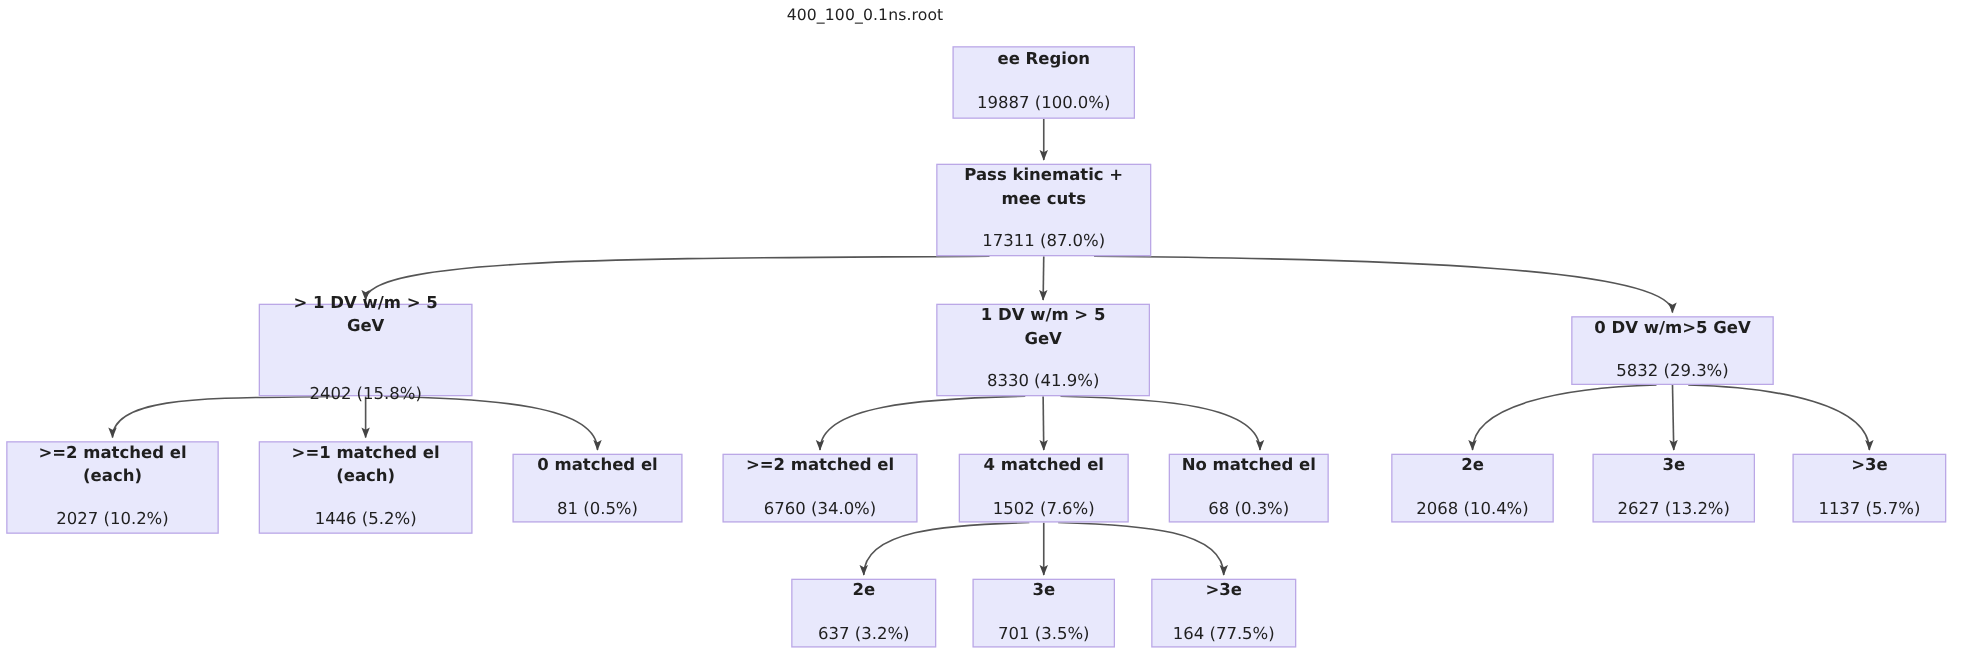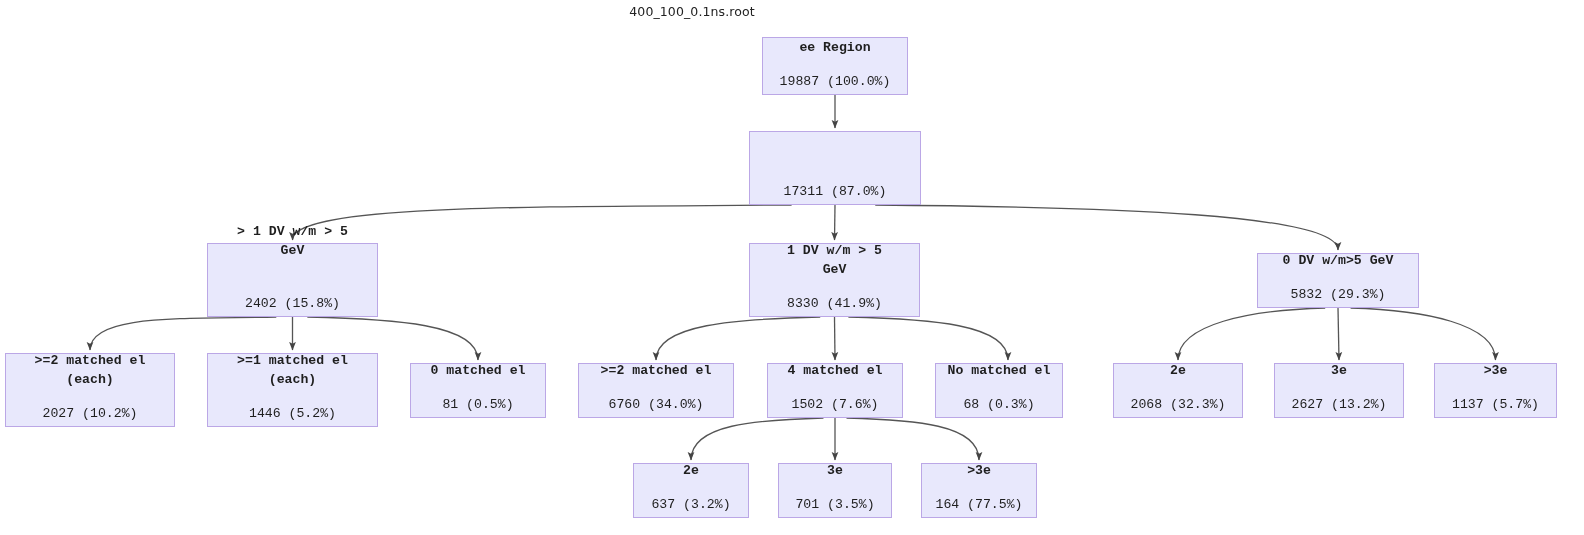--- a/index.html
+++ b/index.html
@@ -37,23 +37,22 @@
     letter-spacing: 0.1px;
   }
   .node {
     position: absolute;
     box-sizing: border-box;
     background: #e8e8fc;
     border: 1.4px solid #bba7e6;
     display: flex;
     flex-direction: column;
     align-items: center;
-    justify-content: flex-end;
+    justify-content: center;
     padding: 2px 6px;
-    font-family: Liberation Mono, monospace;
   }
   .node-label {
     font-size: 13.2px;
     font-weight: bold;
     color: #1f1f1f;
     text-align: center;
     line-height: 1.42;
     white-space: pre-line;
   }
   .node-stat {
@@ -97,20 +96,22 @@
         <path d="M846.52,418 C914.2,420 979,424 979,460" fill="none" stroke="#555555" stroke-width="1.3" marker-end="url(#arrowhead)"></path>
       </g>
   </svg>
 
   <div id="nodes">
       <div class="node" style="left: 762px; top: 37px; width: 146px; height: 58px;">
         <div class="node-label">ee Region</div>
         <div class="node-stat">19887 (100.0%)</div>
       </div>
       <div class="node" style="left: 749px; top: 131px; width: 172px; height: 74px;">
+        <div class="node-label">Pass kinematic +
+mee cuts</div>
         <div class="node-stat">17311 (87.0%)</div>
       </div>
       <div class="node" style="left: 207px; top: 243px; width: 171px; height: 74px; gap: 19px;">
         <div class="node-label">&gt; 1 DV w/m &gt; 5
 GeV</div>
         <div class="node-stat">2402 (15.8%)</div>
       </div>
       <div class="node" style="left: 749px; top: 243px; width: 171px; height: 74px;">
         <div class="node-label">1 DV w/m &gt; 5
 GeV</div>
@@ -141,21 +142,21 @@
       <div class="node" style="left: 767px; top: 363px; width: 136px; height: 55px;">
         <div class="node-label">4 matched el</div>
         <div class="node-stat">1502 (7.6%)</div>
       </div>
       <div class="node" style="left: 935px; top: 363px; width: 128px; height: 55px;">
         <div class="node-label">No matched el</div>
         <div class="node-stat">68 (0.3%)</div>
       </div>
       <div class="node" style="left: 1113px; top: 363px; width: 130px; height: 55px;">
         <div class="node-label">2e</div>
-        <div class="node-stat">2068 (32.3%)</div>
+        <div class="node-stat">2068 (10.4%)</div>
       </div>
       <div class="node" style="left: 1274px; top: 363px; width: 130px; height: 55px;">
         <div class="node-label">3e</div>
         <div class="node-stat">2627 (13.2%)</div>
       </div>
       <div class="node" style="left: 1434px; top: 363px; width: 123px; height: 55px;">
         <div class="node-label">&gt;3e</div>
         <div class="node-stat">1137 (5.7%)</div>
       </div>
       <div class="node" style="left: 633px; top: 463px; width: 116px; height: 55px;">

